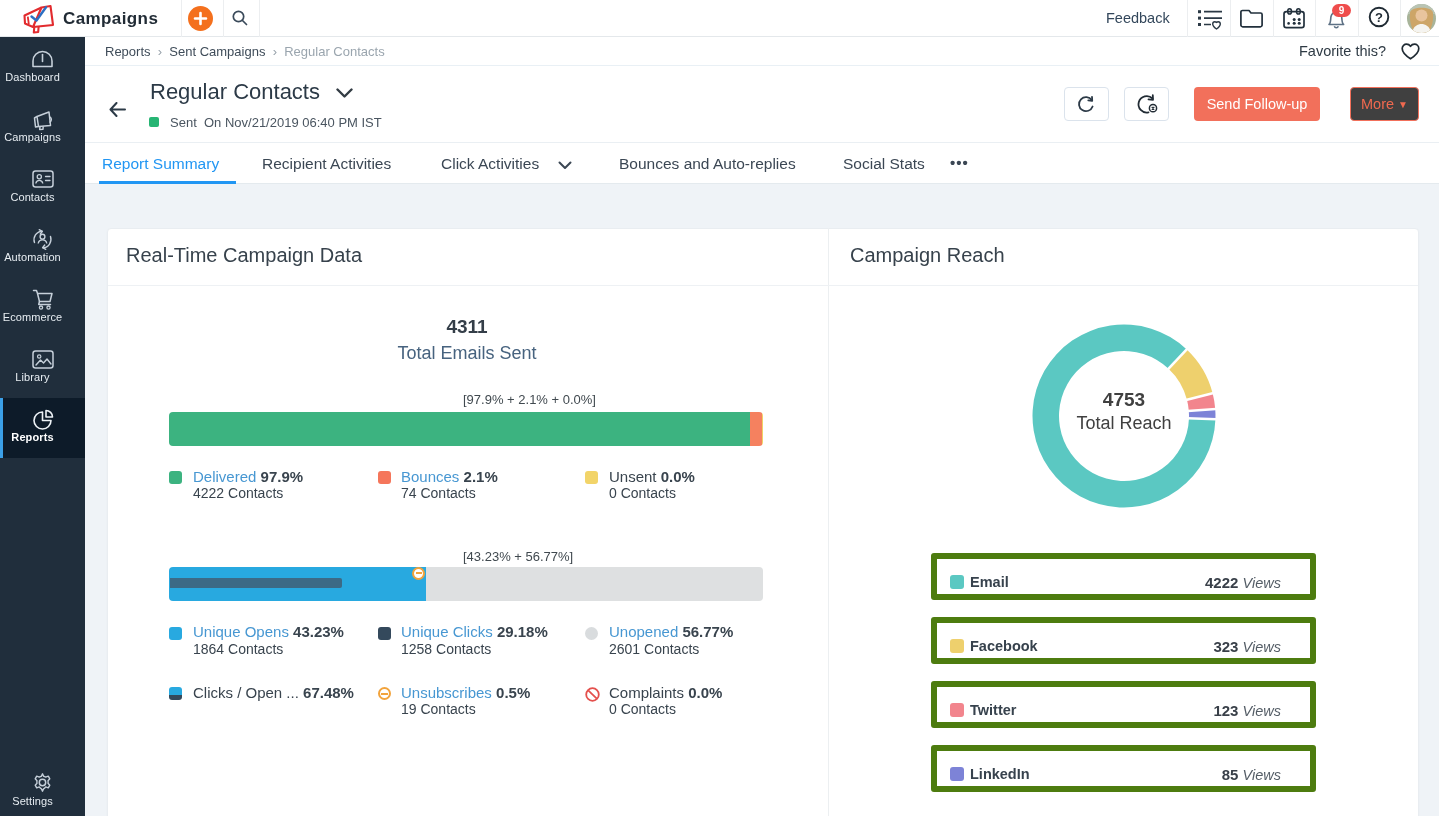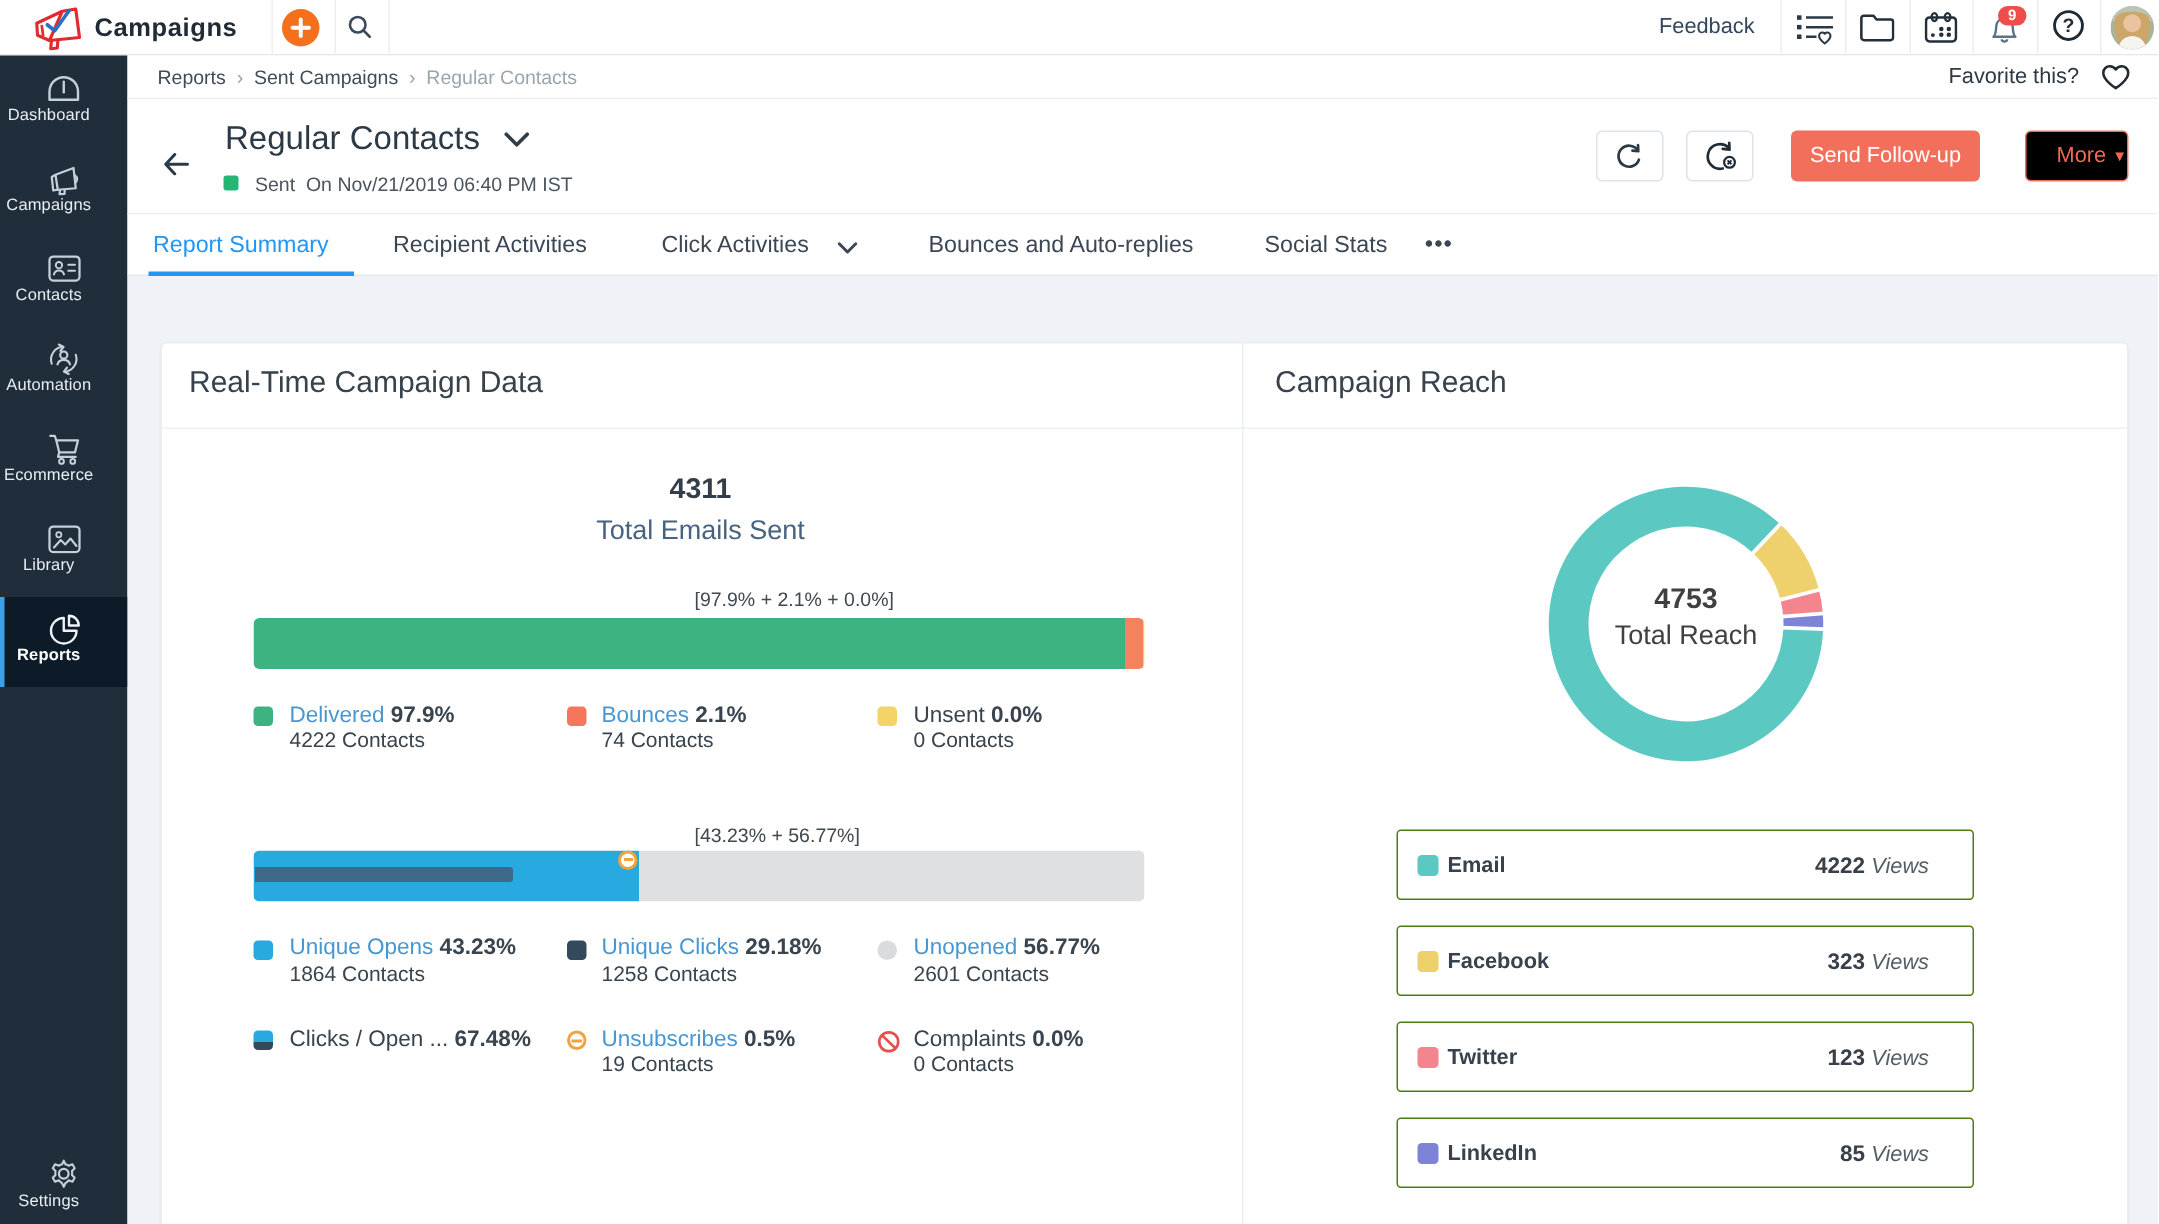--- a/index.html
+++ b/index.html
@@ -10,21 +10,21 @@
 .sep{position:absolute;top:0;width:1px;height:37px;background:#eceef0}
 .icn{position:absolute}
 .sbitem{position:absolute;left:0;width:85px;height:60px;text-align:center}
 .sblab{position:absolute;width:65px;left:0;top:33px;font-size:11px;color:#e7edf2;letter-spacing:.1px}
 .tab{position:absolute;top:0;height:41px;line-height:41px;font-size:15.5px;color:#3b4754;white-space:nowrap}
 .lgsq{position:absolute;width:13px;height:13px;border-radius:3px}
 .lgl{position:absolute;font-size:15px;white-space:nowrap;color:#39444e}
 .lgl a{color:#4797d2;text-decoration:none}
 .lgl b{font-weight:700;color:#39444e}
 .lgc{position:absolute;font-size:14px;color:#39444e;white-space:nowrap}
-.vrow{position:absolute;left:931px;width:385px;height:47px;border:1px solid #4d7c0f;border-radius:3px;background:#fff}
+.vrow{position:absolute;left:931px;width:385px;height:47px;border:6px solid #4d7c0f;border-radius:3px;background:#fff}
 .vsq{position:absolute;left:13px;top:16px;width:14px;height:14px;border-radius:3px}
 .vlab{position:absolute;left:33px;top:15px;font-size:14.5px;color:#37424d;font-weight:700}
 .vnum{position:absolute;right:29px;top:14.5px;font-size:15px;color:#394049;white-space:nowrap}
 .vnum i{font-style:italic;font-weight:400;color:#545d66;font-size:14.5px}
 </style>
 </head>
 <body>
 <div id="page">
 
 <div class="abs" style="left:0;top:0;width:1439px;height:37px;background:#fff;border-bottom:1px solid #e4e8eb"></div>
@@ -206,21 +206,21 @@
   <path d="M15,1.8 L15.2,5.8 L11.3,5.4" fill="none" stroke="#2c3a47" stroke-width="1.8" stroke-linecap="round" stroke-linejoin="round"></path>
 </svg>
 <div class="abs" style="left:1124px;top:87px;width:45px;height:34px;background:#fff;border:1px solid #dbe3ec;border-radius:4px"></div>
 <svg class="abs" style="left:1135px;top:93px" width="24" height="24" viewBox="0 0 24 24">
   <path d="M17.5,5.5 A8.2,8.2 0 1 0 13.5,19.3" fill="none" stroke="#222c35" stroke-width="1.8" stroke-linecap="round"></path>
   <path d="M17.8,2.2 L18,6.8 L13.5,6.3" fill="none" stroke="#222c35" stroke-width="1.8" stroke-linecap="round" stroke-linejoin="round"></path>
   <circle cx="18" cy="15.2" r="3.6" fill="#fff" stroke="#222c35" stroke-width="1.5"></circle>
   <path d="M16.7,13.9 L19.3,16.5 M19.3,13.9 L16.7,16.5" stroke="#222c35" stroke-width="1.3"></path>
 </svg>
 <div class="abs" style="left:1194px;top:87px;width:126px;height:34px;background:#f2705b;border-radius:4px;color:#fff;font-size:14.5px;text-align:center;line-height:34px">Send Follow-up</div>
-<div class="abs" style="left:1350px;top:87px;width:69px;height:34px;background:#000000;border:1px solid #f2705b;border-radius:4px;color:#f0694f;font-size:14.5px;text-align:right;line-height:32px">More <span style="font-size:10px;position:relative;top:-1px">▼</span></div>
+<div class="abs" style="left:1350px;top:87px;width:69px;height:34px;background:#404040;border:1px solid #f2705b;border-radius:4px;color:#f0694f;font-size:14.5px;text-align:center;line-height:32px">More <span style="font-size:10px;position:relative;top:-1px">▼</span></div>
 
 <div class="abs" style="left:85px;top:143px;width:1354px;height:41px;background:#fff;border-bottom:1px solid #e4eaee"></div>
 <div class="tab" style="left:102px;top:143px;color:#2196f3">Report Summary</div>
 <div class="abs" style="left:99px;top:181px;width:137px;height:3px;background:#2196f3"></div>
 <div class="tab" style="left:262px;top:143px">Recipient Activities</div>
 <div class="tab" style="left:441px;top:143px">Click Activities</div>
 <svg class="abs" style="left:558px;top:161px" width="14" height="9" viewBox="0 0 14 9">
   <path d="M1.5,1.5 L7,7 L12.5,1.5" fill="none" stroke="#3b4754" stroke-width="2" stroke-linecap="round" stroke-linejoin="round"></path>
 </svg>
 <div class="tab" style="left:619px;top:143px">Bounces and Auto-replies</div>

